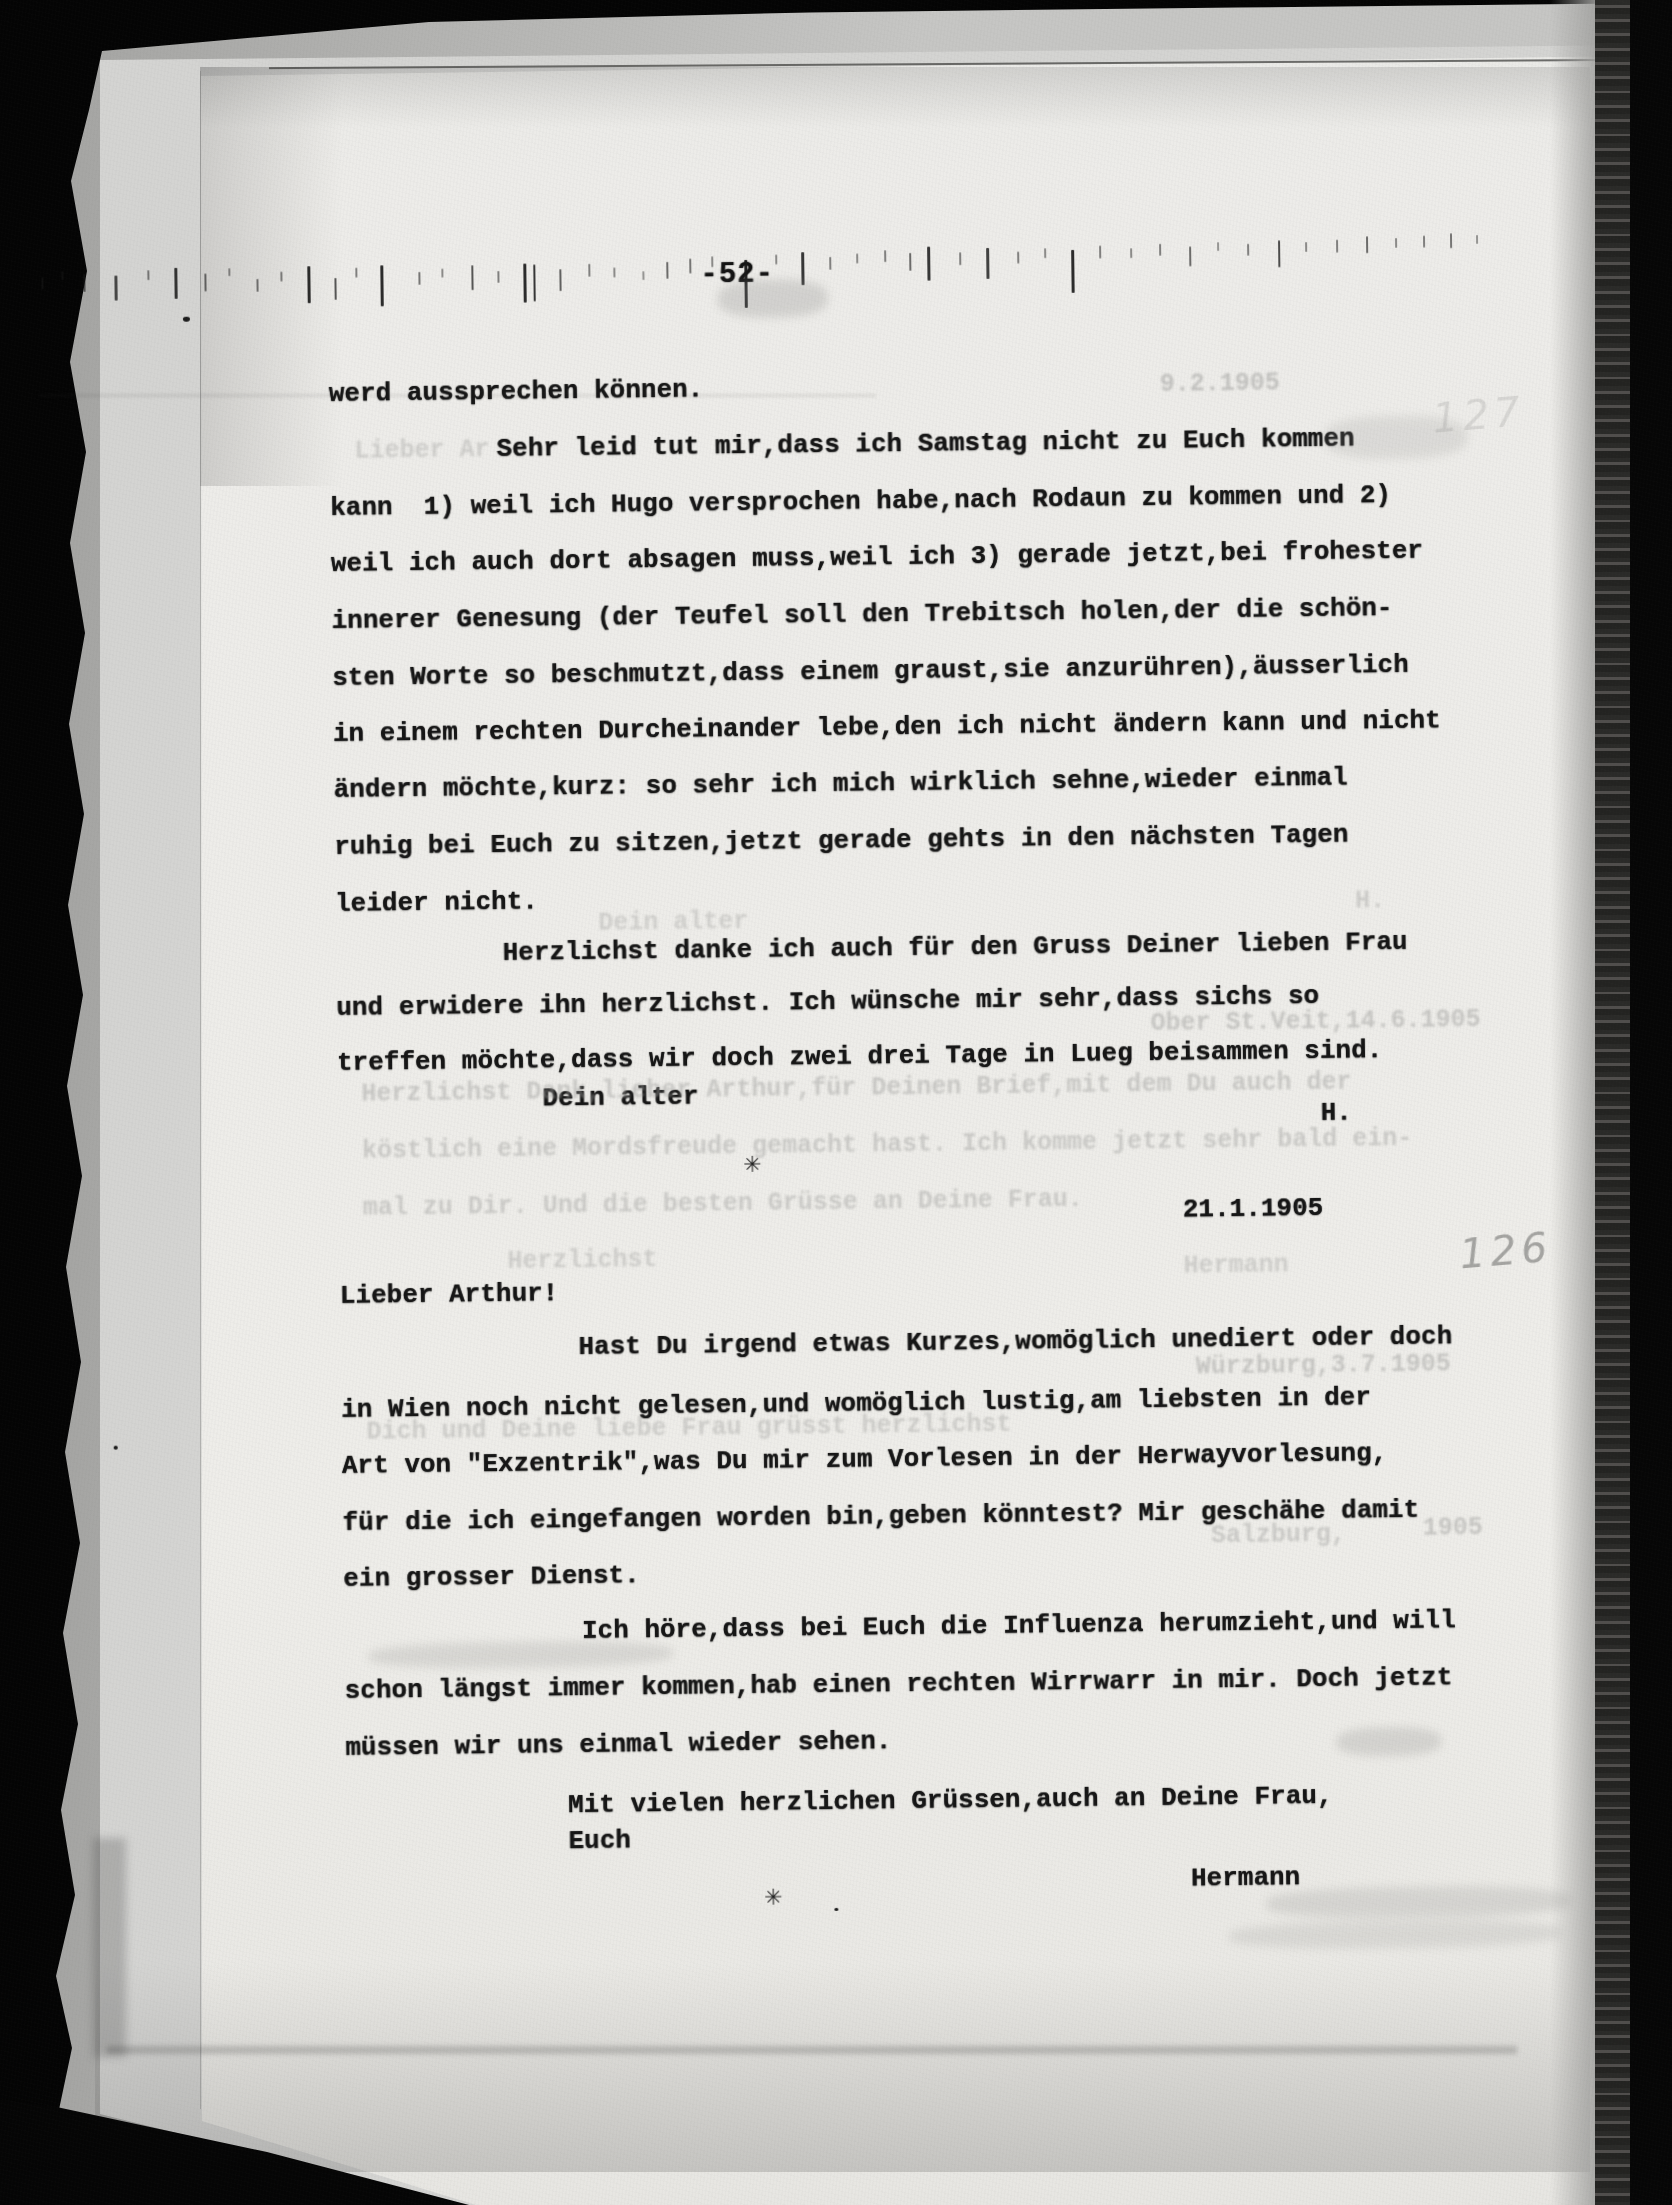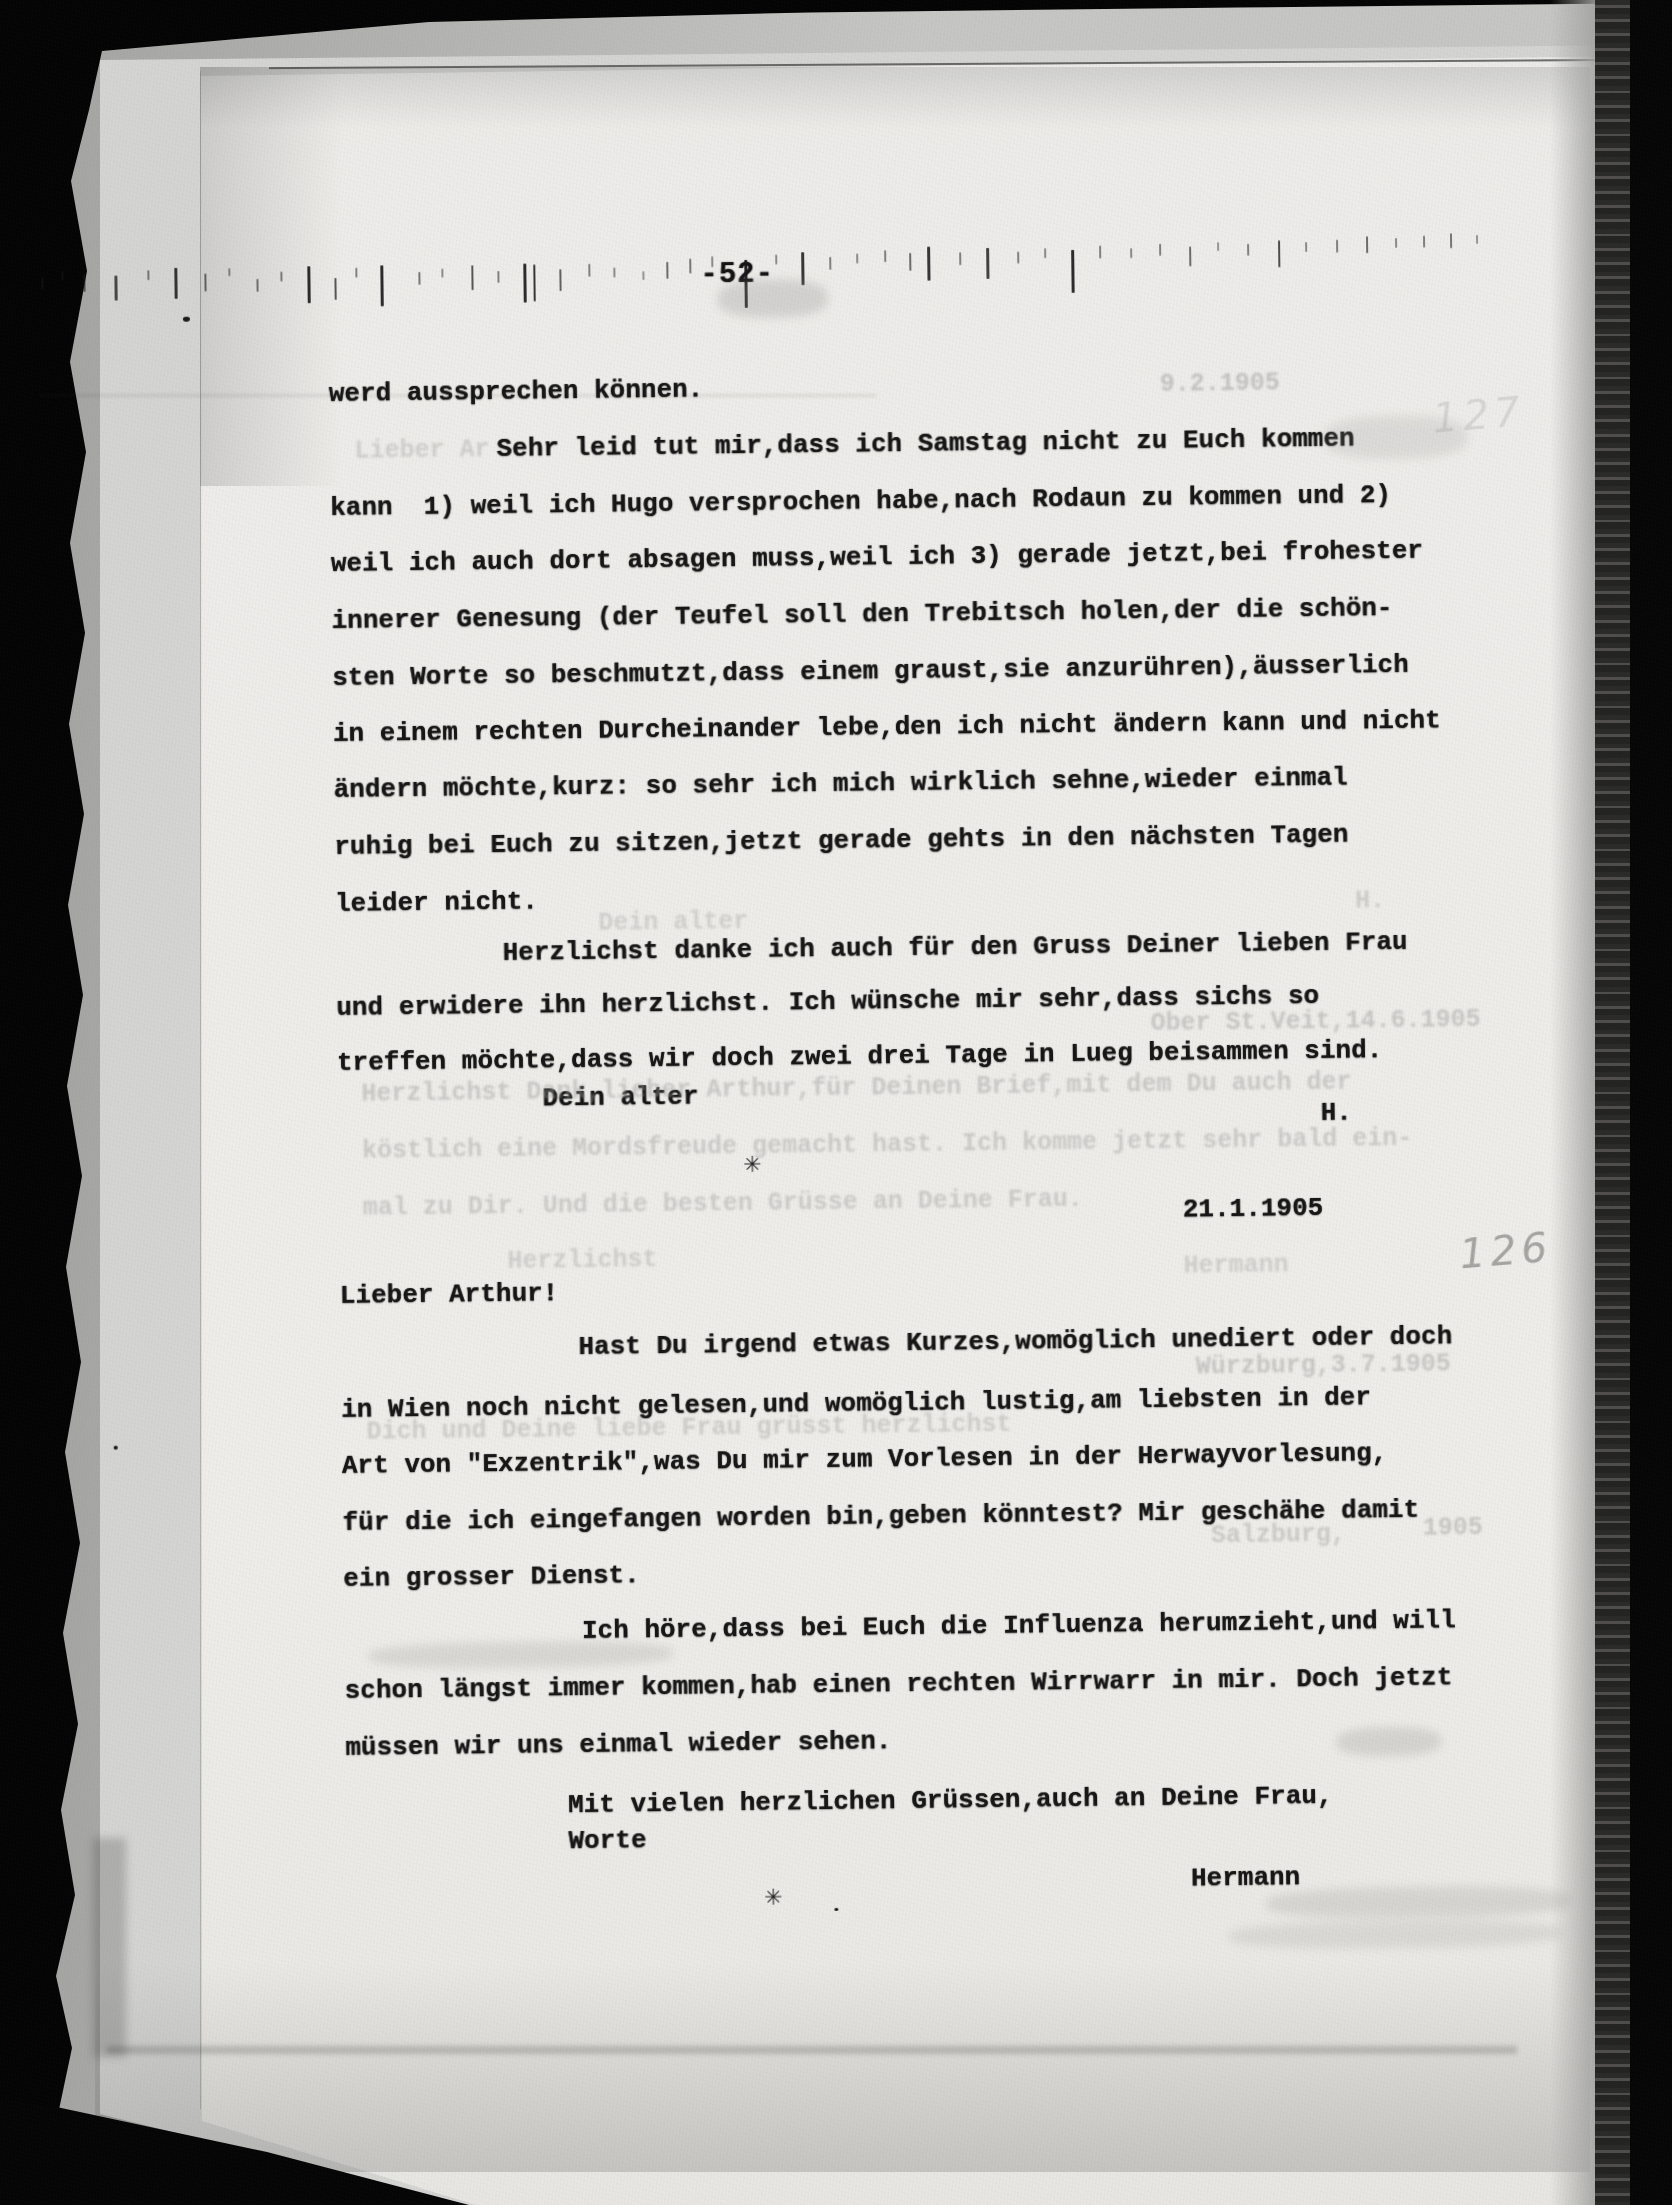--- a/index.html
+++ b/index.html
@@ -90,21 +90,21 @@
       <div class="typed-line" style="left: 338px; top: 1281px;">Lieber Arthur!</div>
       <div class="typed-line" style="left: 576px; top: 1335px;">Hast Du irgend etwas Kurzes,womöglich unediert oder doch</div>
       <div class="typed-line" style="left: 338px; top: 1395px;">in Wien noch nicht gelesen,und womöglich lustig,am liebsten in der</div>
       <div class="typed-line" style="left: 338px; top: 1451px;">Art von "Exzentrik",was Du mir zum Vorlesen in der Herwayvorlesung,</div>
       <div class="typed-line" style="left: 338px; top: 1508px;">für die ich eingefangen worden bin,geben könntest? Mir geschähe damit</div>
       <div class="typed-line" style="left: 338px; top: 1564px;">ein grosser Dienst.</div>
       <div class="typed-line" style="left: 576px; top: 1619px;">Ich höre,dass bei Euch die Influenza herumzieht,und will</div>
       <div class="typed-line" style="left: 338px; top: 1676px;">schon längst immer kommen,hab einen rechten Wirrwarr in mir. Doch jetzt</div>
       <div class="typed-line" style="left: 338px; top: 1733px;">müssen wir uns einmal wieder sehen.</div>
       <div class="typed-line" style="left: 560px; top: 1793px;">Mit vielen herzlichen Grüssen,auch an Deine Frau,</div>
-      <div class="typed-line" style="left: 560px; top: 1829px;">Worte</div>
+      <div class="typed-line" style="left: 560px; top: 1829px;">Euch</div>
       <div class="typed-line" style="left: 1182px; top: 1874px;">Hermann</div>
       <div class="ghost-line" style="left: 1169px; top: 380px; opacity: 0.55;">9.2.1905</div>
       <div class="ghost-line" style="left: 363px; top: 437px; opacity: 0.4;">Lieber Ar</div>
       <div class="ghost-line" style="left: 601px; top: 912px; opacity: 0.38;">Dein alter</div>
       <div class="ghost-line" style="left: 1358px; top: 899px; opacity: 0.42;">H.</div>
       <div class="ghost-line" style="left: 1152px; top: 1019px; opacity: 0.5;">Ober St.Veit,14.6.1905</div>
       <div class="ghost-line" style="left: 362px; top: 1080px; opacity: 0.48;">Herzlichst Dank,lieber Arthur,für Deinen Brief,mit dem Du auch der</div>
       <div class="ghost-line" style="left: 362px; top: 1137px; opacity: 0.45;">köstlich eine Mordsfreude gemacht hast. Ich komme jetzt sehr bald ein-</div>
       <div class="ghost-line" style="left: 362px; top: 1194px; opacity: 0.45;">mal zu Dir. Und die besten Grüsse an Deine Frau.</div>
       <div class="ghost-line" style="left: 506px; top: 1249px; opacity: 0.4;">Herzlichst</div>

